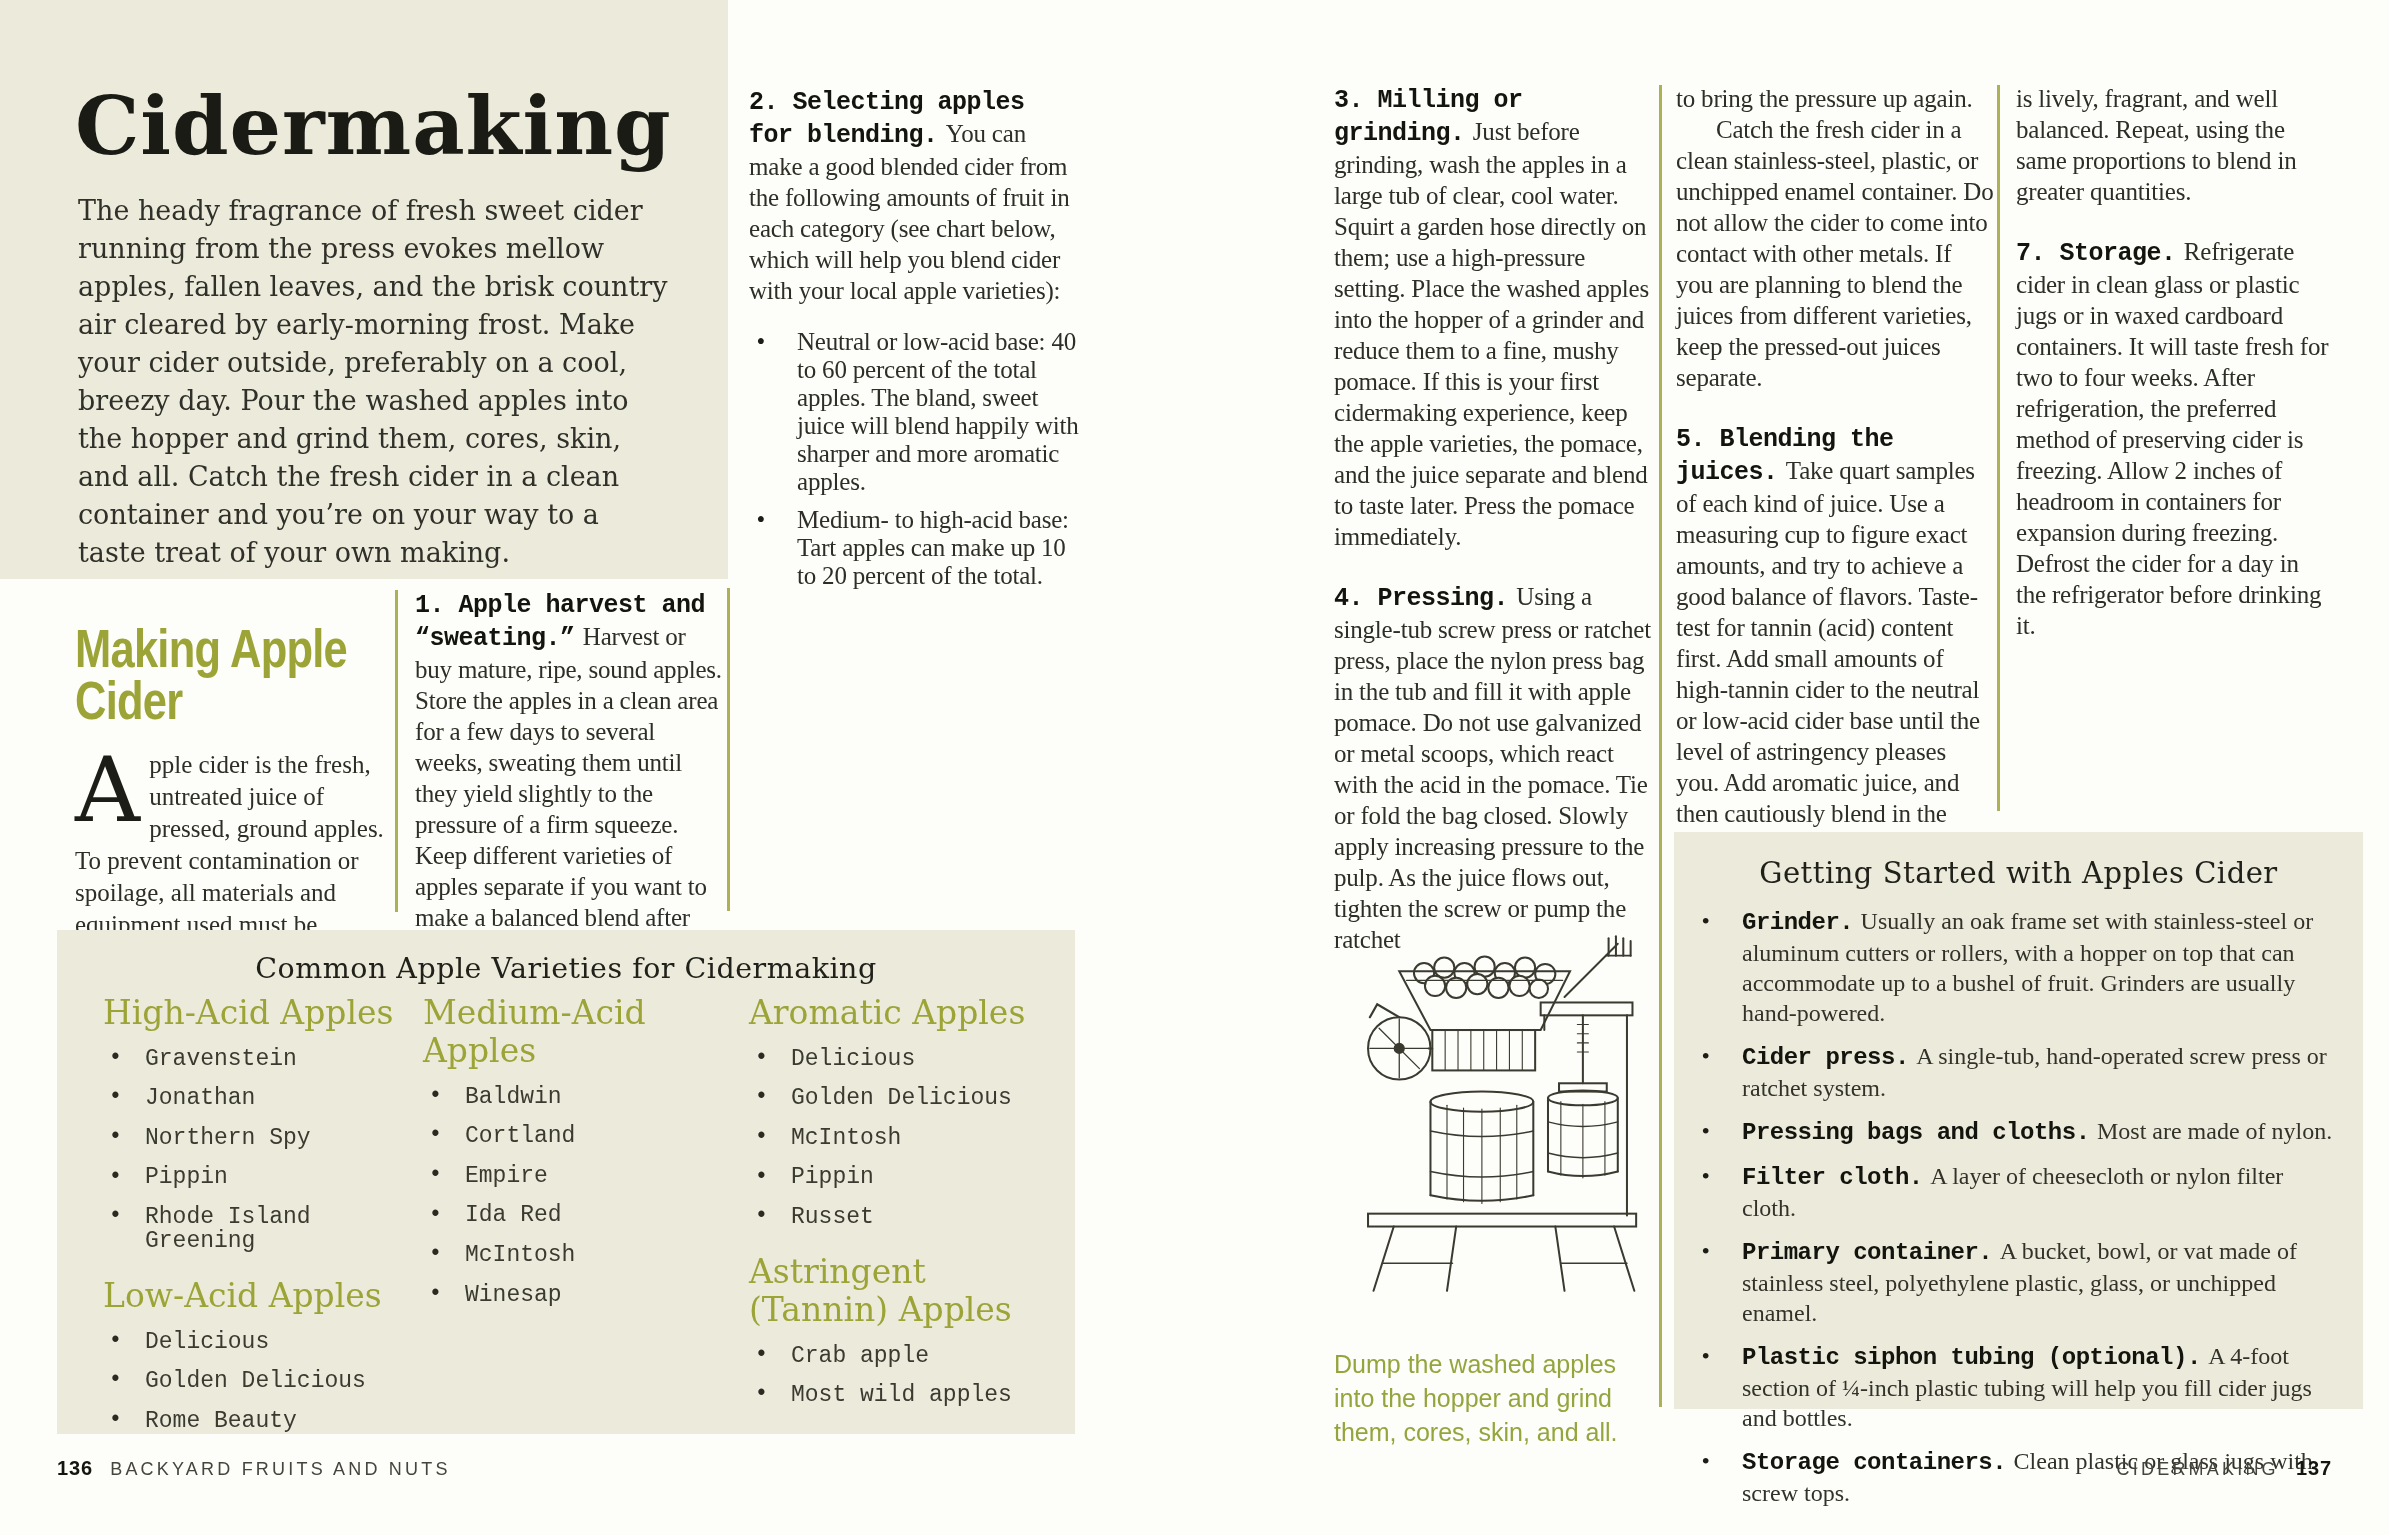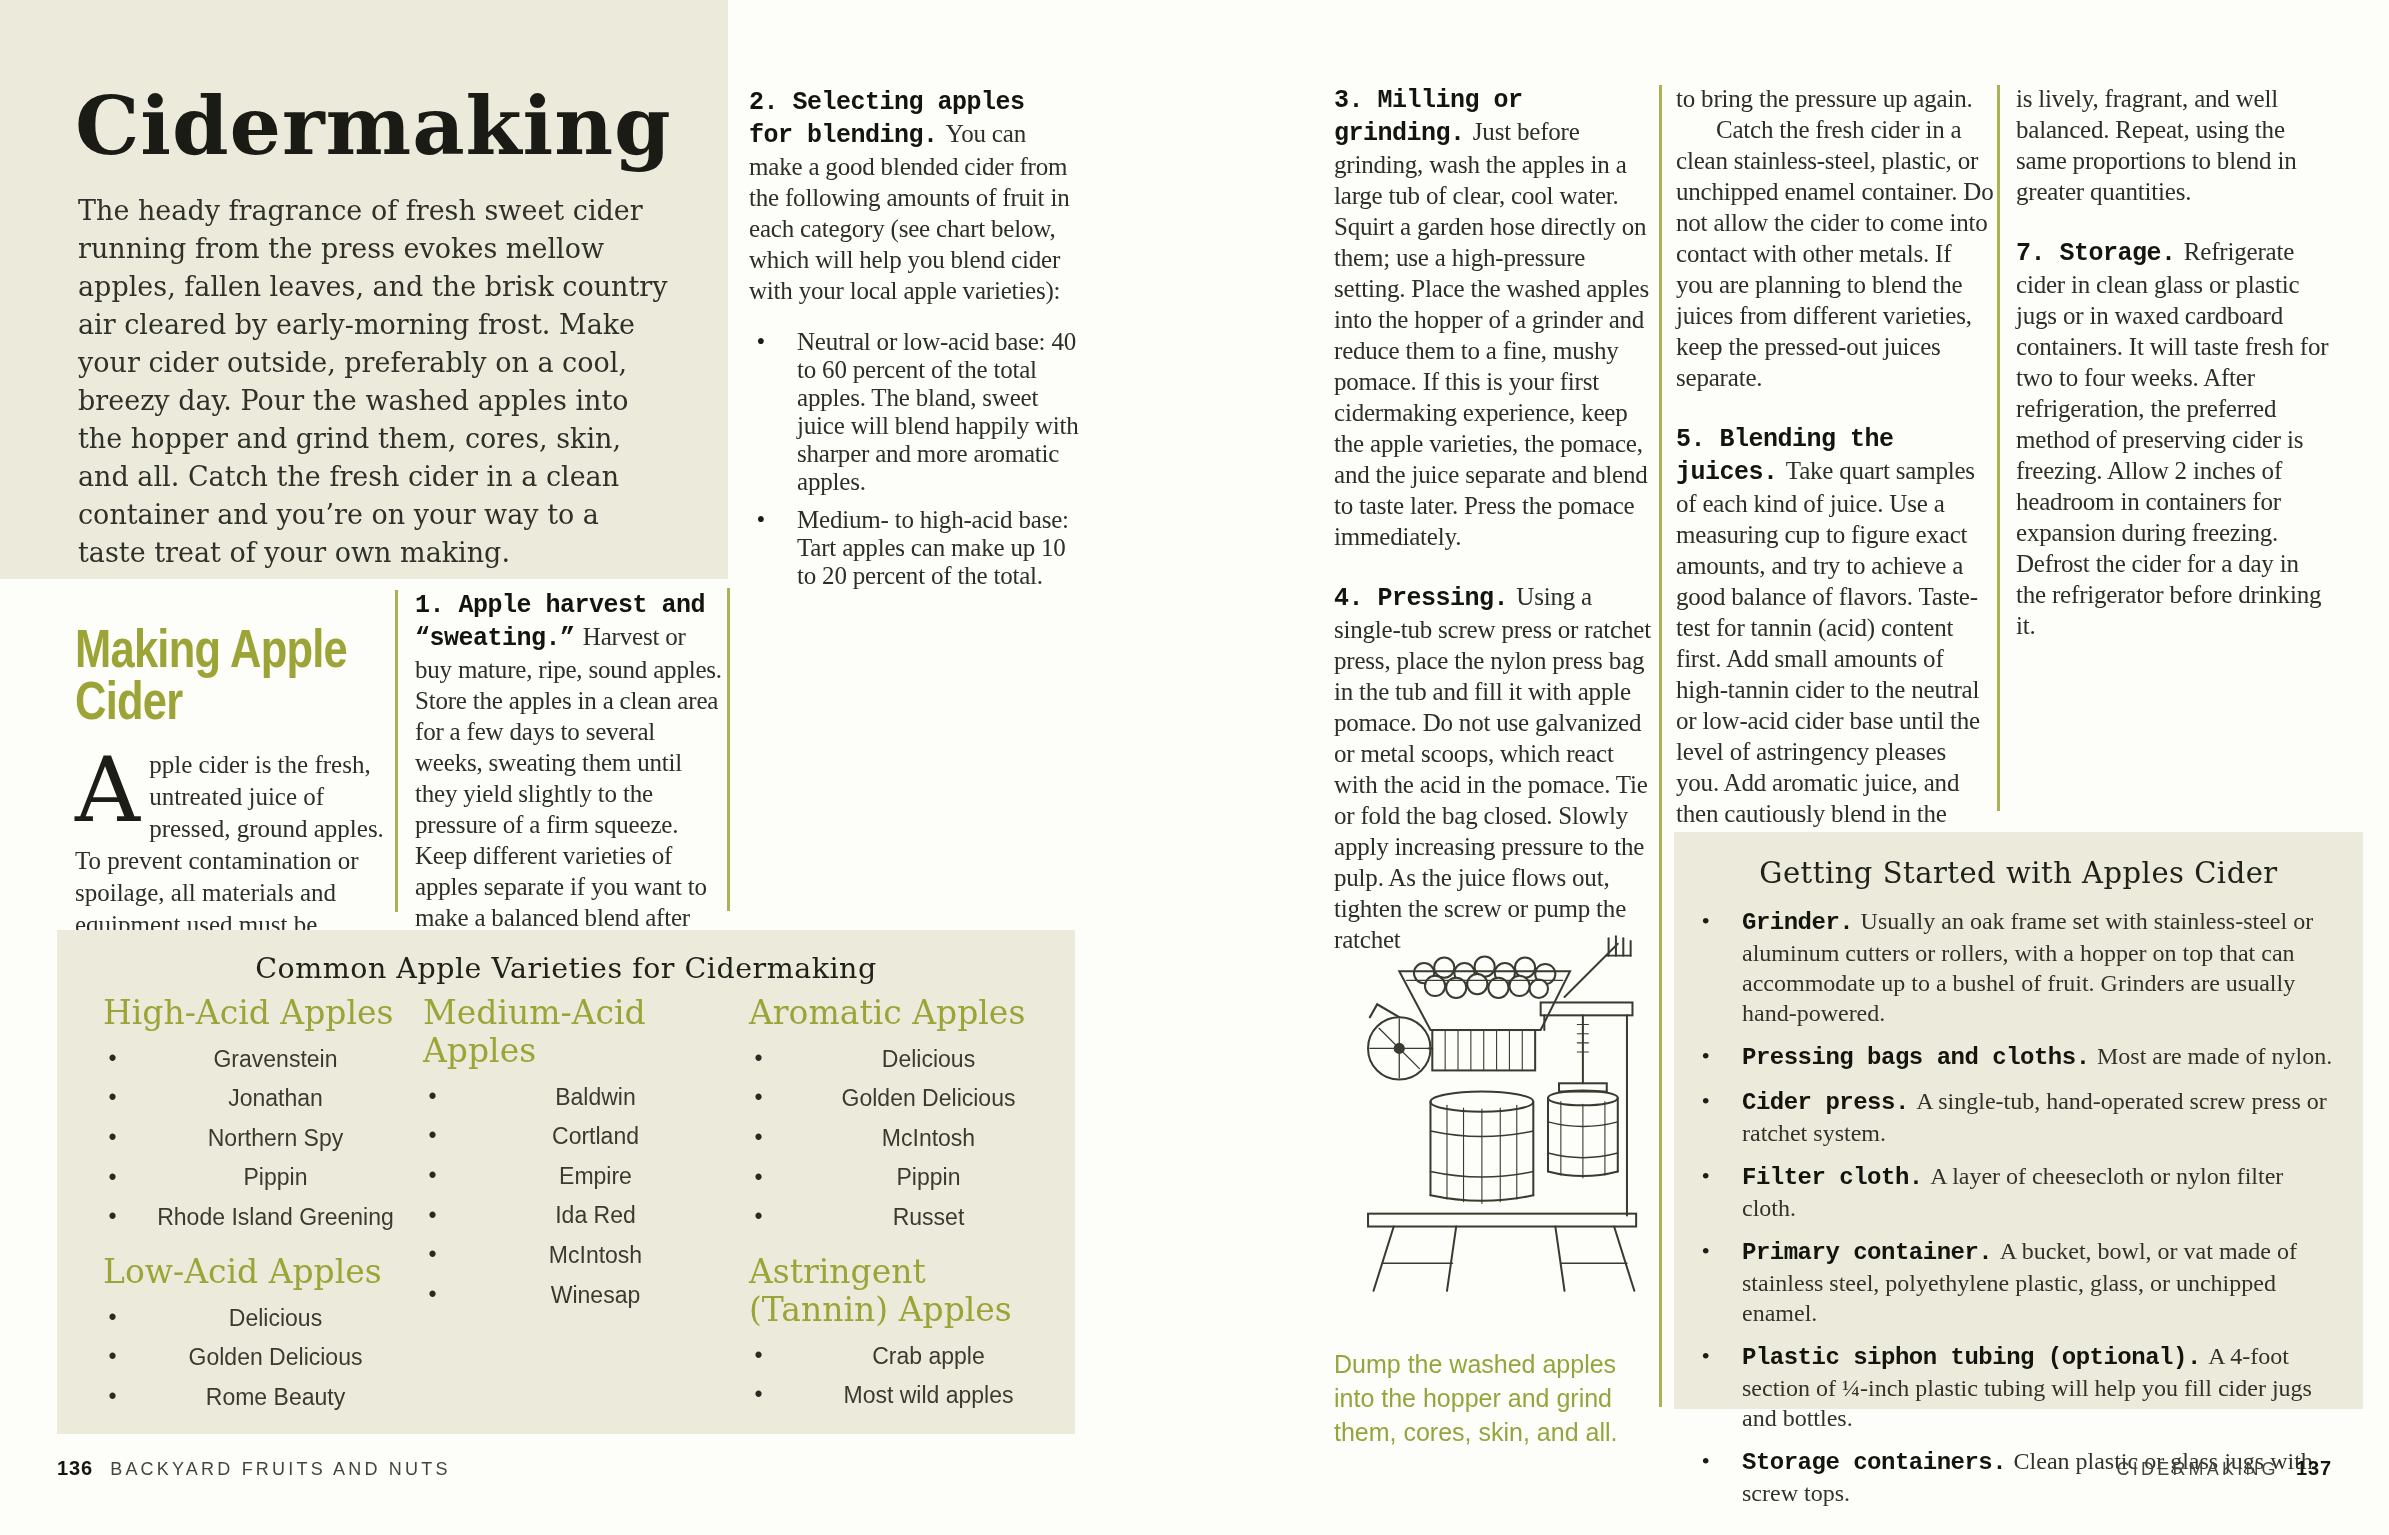--- a/index.html
+++ b/index.html
@@ -50,21 +50,21 @@
     font-family:"DejaVu Serif",serif;font-size:28.5px;font-weight:400;color:#21211b;letter-spacing:0.5px;
   }
   .vcol{position:absolute;top:64px;}
   .vcol-1{left:46px;width:303px;}
   .vcol-2{left:366px;width:303px;}
   .vcol-3{left:692px;width:317px;}
   .vgroup-heading{
     font-family:"DejaVu Serif",serif;font-size:33px;line-height:38px;color:#9ca437;margin:0 0 14.7px 0;font-weight:400;
   }
   .vgroup + .vgroup{margin-top:24px;}
-  .vlist{list-style:none;margin:0;padding:0;font-family:Liberation Sans, sans-serif;font-size:23px;color:#3a3a30;text-align:center;}
+  .vlist{list-style:none;margin:0;padding:0;font-family:Liberation Mono, monospace;font-size:23px;color:#3a3a30;}
   .vlist li{position:relative;padding-left:42px;margin-bottom:15.6px;line-height:24px;}
   .vlist li::before{content:"\2022";position:absolute;left:5.5px;top:-0.9px;color:#2a2a22;}
   
   .colA{left:1334px;top:83px;width:323px;}
   .colB{left:1676px;top:83px;width:318px;}
   .colC{left:2016px;top:83px;width:316px;}
   .stepgap{margin-top:29px !important;}
   .indent{text-indent:1.6em;}
   
   .gbox-title{
@@ -301,24 +301,24 @@
 
   <p class="caption">Dump the washed apples into the hopper and grind them, cores, skin, and all.</p>
 
   <div class="getting-panel">
     <div class="gbox-title">Getting Started with Apples Cider</div>
     <ul class="glist">
       <li>
         <span class="lead">Grinder.</span><span>Usually an oak frame set with stainless-steel or aluminum cutters or rollers, with a hopper on top that can accommodate up to a bushel of fruit. Grinders are usually hand-powered.</span>
       </li>
       <li>
+        <span class="lead">Cider press.</span><span>A single-tub, hand-operated screw press or ratchet system.</span>
+      </li>
+      <li>
         <span class="lead">Pressing bags and cloths.</span><span>Most are made of nylon.</span>
-      </li>
-      <li>
-        <span class="lead">Cider press.</span><span>A single-tub, hand-operated screw press or ratchet system.</span>
       </li>
       <li>
         <span class="lead">Filter cloth.</span><span>A layer of cheesecloth or nylon filter cloth.</span>
       </li>
       <li>
         <span class="lead">Primary container.</span><span>A bucket, bowl, or vat made of stainless steel, polyethylene plastic, glass, or unchipped enamel.</span>
       </li>
       <li>
         <span class="lead">Plastic siphon tubing (optional).</span><span>A 4-foot section of ¼-inch plastic tubing will help you fill cider jugs and bottles.</span>
       </li>

